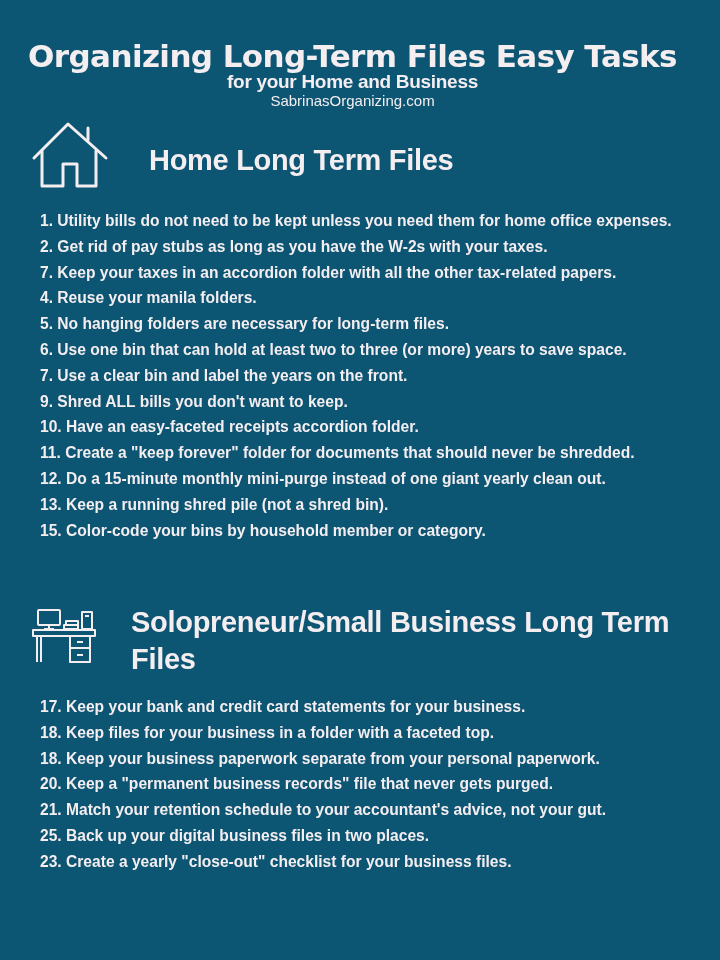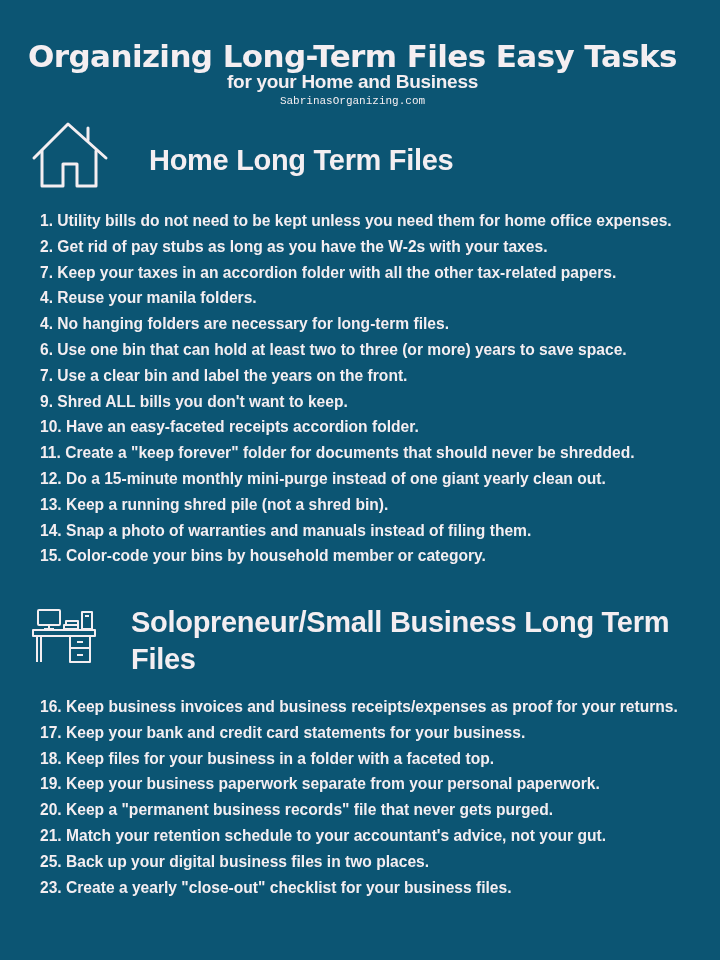--- a/index.html
+++ b/index.html
@@ -32,22 +32,22 @@
     }
     .subtitle {
       font-family: Liberation Sans, sans-serif;
       font-weight: bold;
       font-size: 19px;
       line-height: 20px;
       margin-top: -2px;
       letter-spacing: -0.3px;
     }
     .site {
-      font-family: Liberation Mono, monospace;
-      font-size: 11px;
+      font-family: Liberation Sans, sans-serif;
+      font-size: 15px;
       line-height: 18px;
       margin-top: 0px;
     }
     .section-head {
       position: absolute;
       left: 30px;
       display: flex;
       align-items: center;
       gap: 33px;
     }
@@ -102,29 +102,28 @@
     </svg>
   </span>
   <span class="section-title">Home Long Term Files</span>
 </div>
 
 <ul class="list home-list">
   <li>1. Utility bills do not need to be kept unless you need them for home office expenses.</li>
   <li>2. Get rid of pay stubs as long as you have the W-2s with your taxes.</li>
   <li>7. Keep your taxes in an accordion folder with all the other tax-related papers.</li>
   <li>4. Reuse your manila folders.</li>
-  <li>4. No hanging folders are necessary for long-term files.</li>
+  <li>5. No hanging folders are necessary for long-term files.</li>
   <li>6. Use one bin that can hold at least two to three (or more) years to save space.</li>
   <li>7. Use a clear bin and label the years on the front.</li>
   <li>9. Shred ALL bills you don't want to keep.</li>
   <li>10. Have an easy-faceted receipts accordion folder.</li>
   <li>11. Create a "keep forever" folder for documents that should never be shredded.</li>
   <li>12. Do a 15-minute monthly mini-purge instead of one giant yearly clean out.</li>
   <li>13. Keep a running shred pile (not a shred bin).</li>
-  <li>14. Snap a photo of warranties and manuals instead of filing them.</li>
   <li>15. Color-code your bins by household member or category.</li>
 </ul>
 
 <div class="section-head biz-head">
   <span class="icon">
     <svg width="68" height="62" viewBox="0 0 68 62" fill="none" stroke="#f4eef1" stroke-width="2" stroke-linejoin="round">
 
       <rect x="8" y="6" width="22" height="15" rx="1"></rect>
       <line x1="19" y1="21" x2="19" y2="25"></line>
       <line x1="14" y1="25" x2="24" y2="25"></line>
@@ -143,21 +142,20 @@
       <rect x="40" y="32" width="20" height="12"></rect>
       <rect x="40" y="44" width="20" height="14"></rect>
       <line x1="47" y1="38" x2="53" y2="38"></line>
       <line x1="47" y1="51" x2="53" y2="51"></line>
     </svg>
   </span>
   <span class="section-title">Solopreneur/Small Business Long Term Files</span>
 </div>
 
 <ul class="list biz-list">
-  <li>16. Keep business invoices and business receipts/expenses as proof for your returns.</li>
   <li>17. Keep your bank and credit card statements for your business.</li>
   <li>18. Keep files for your business in a folder with a faceted top.</li>
-  <li>19. Keep your business paperwork separate from your personal paperwork.</li>
+  <li>18. Keep your business paperwork separate from your personal paperwork.</li>
   <li>20. Keep a "permanent business records" file that never gets purged.</li>
   <li>21. Match your retention schedule to your accountant's advice, not your gut.</li>
   <li>25. Back up your digital business files in two places.</li>
   <li>23. Create a yearly "close-out" checklist for your business files.</li>
 </ul>
 
 </body></html>

